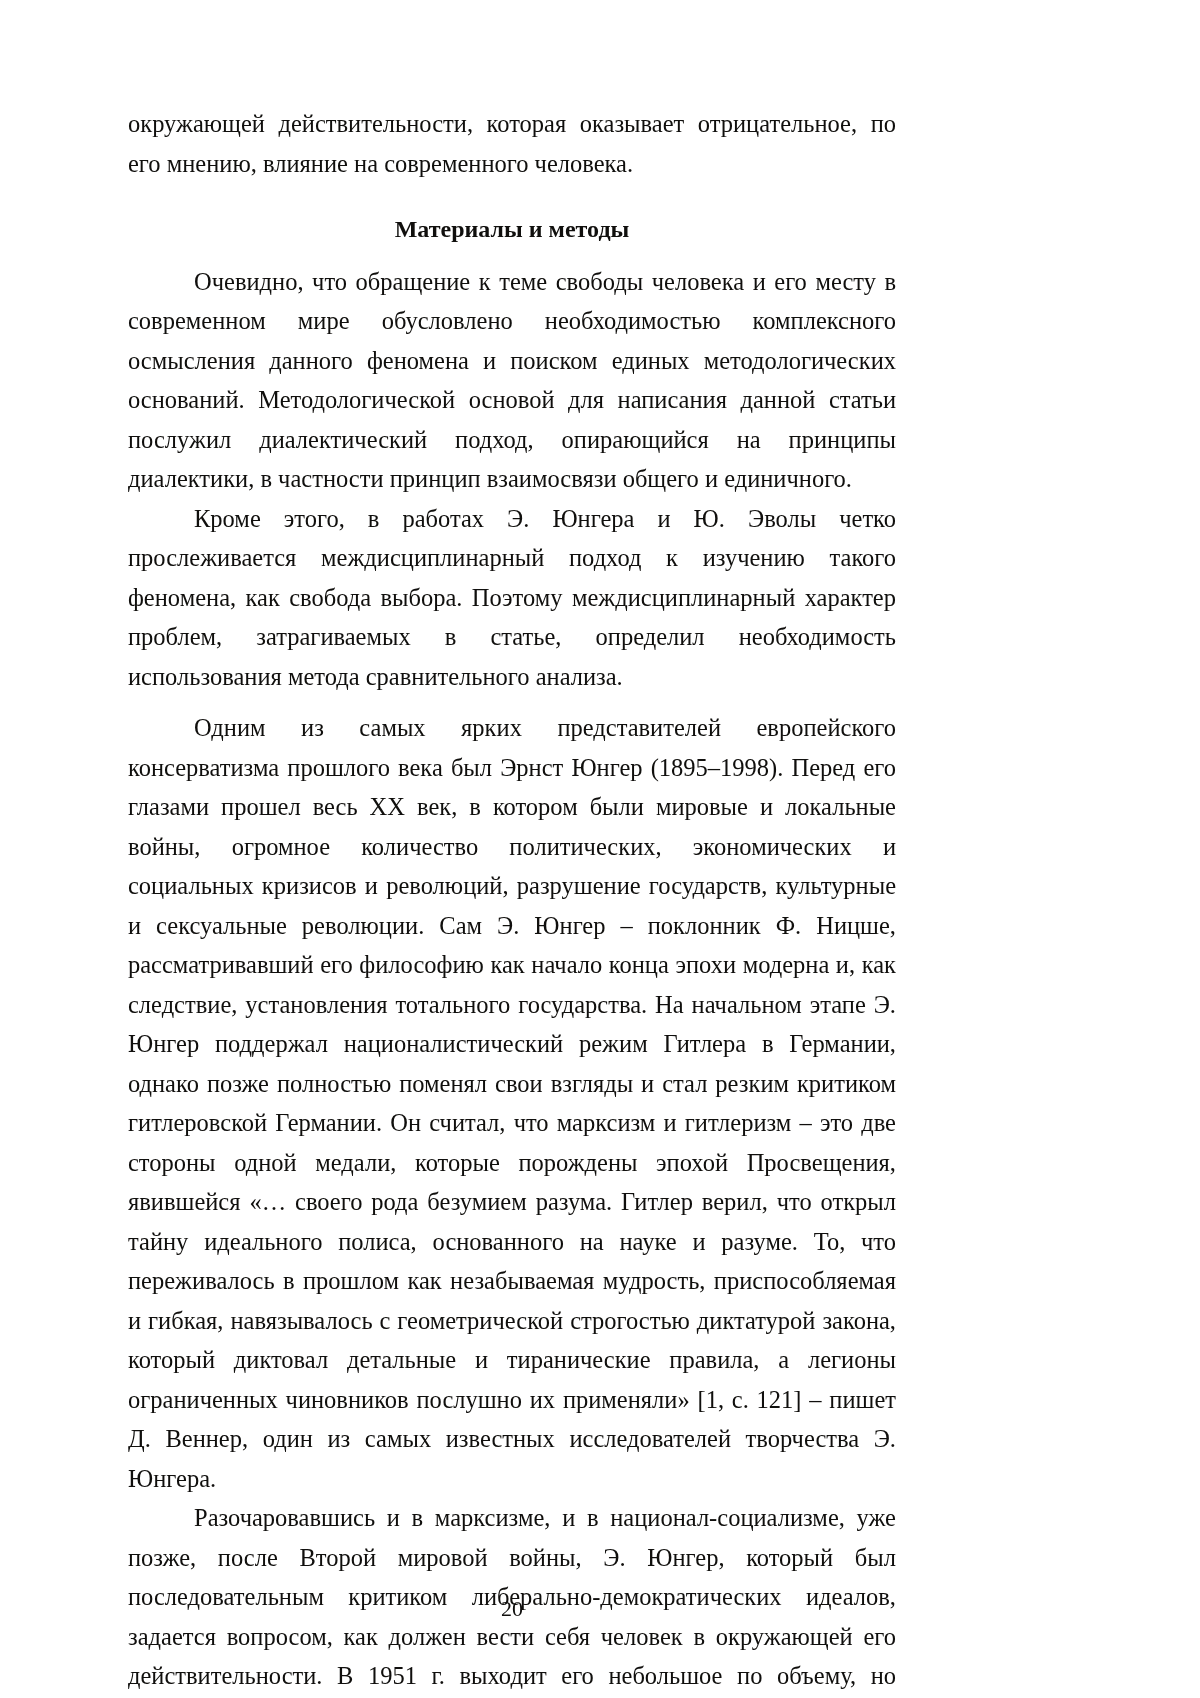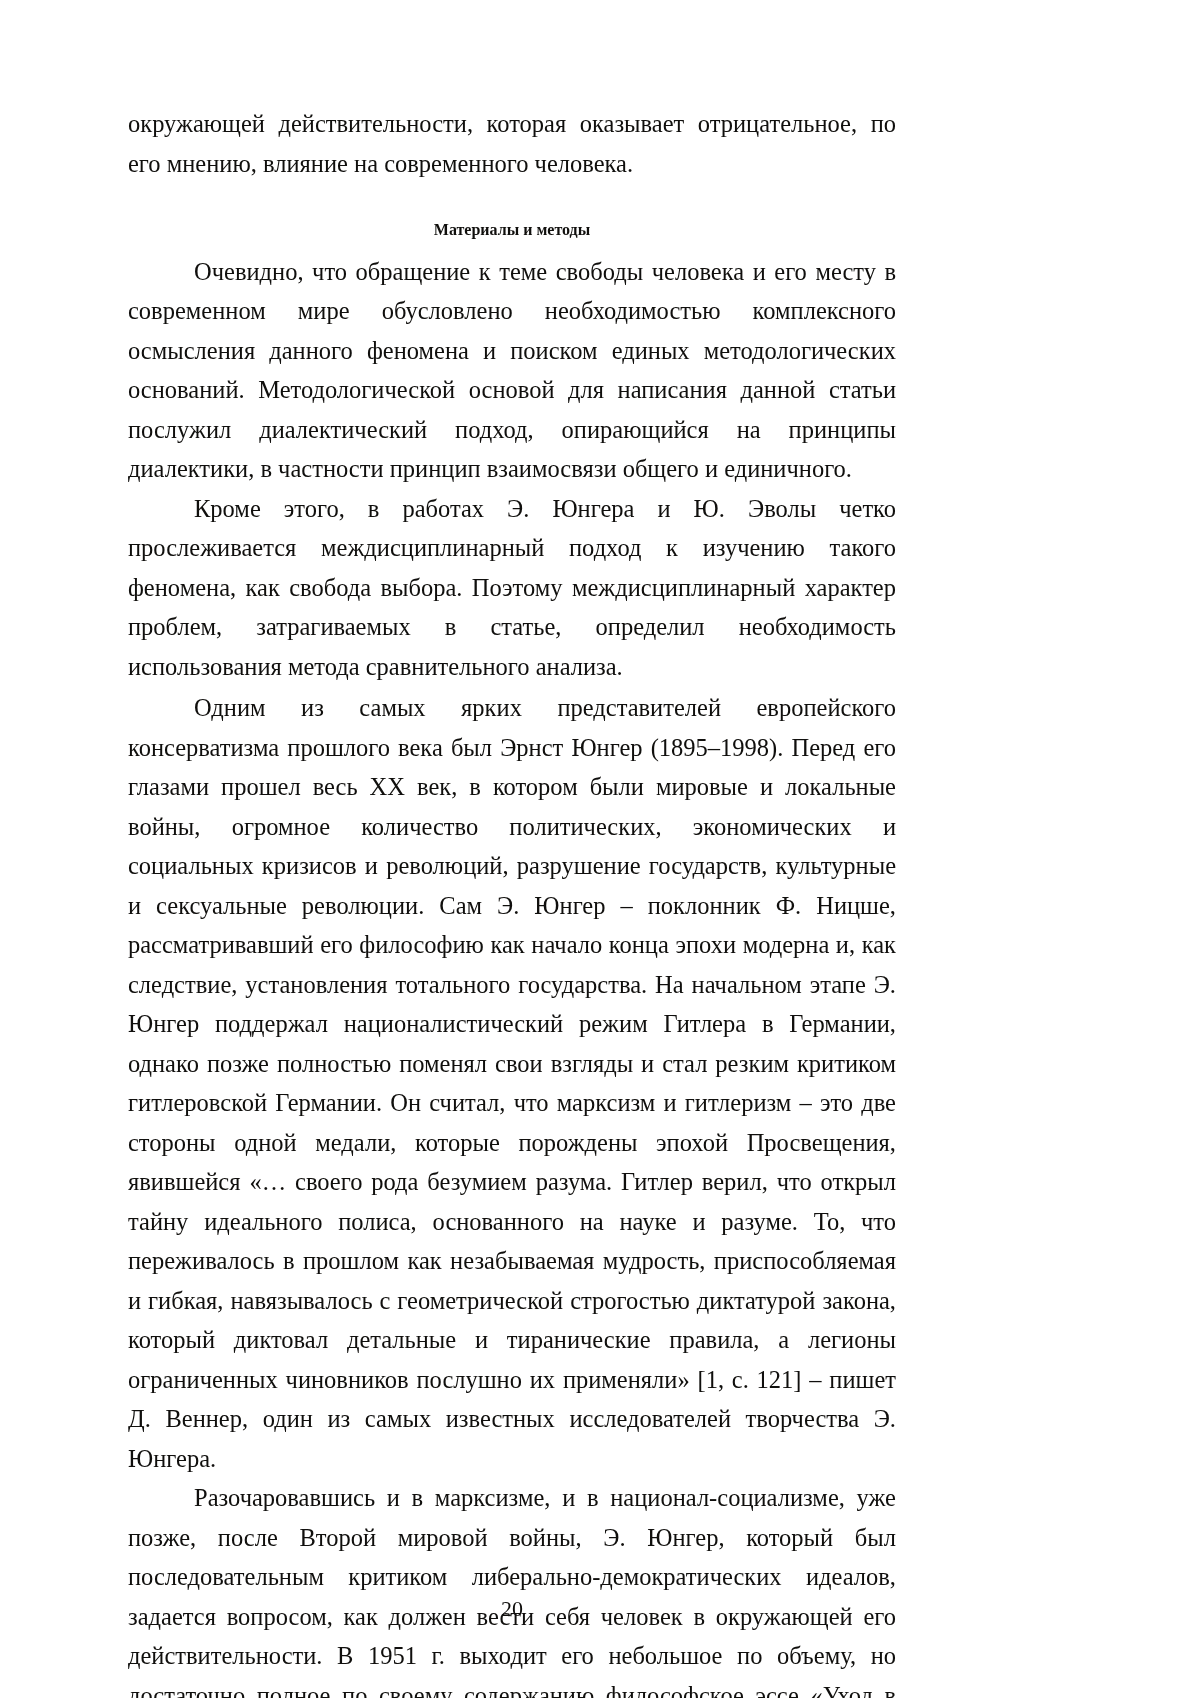--- a/index.html
+++ b/index.html
@@ -31,28 +31,28 @@
   }
   .para {
     margin: 0;
     text-indent: 66px;
   }
   .para.no-indent {
     text-indent: 0;
   }
   .heading {
     margin: 0;
-    font-size: 16px;
+    font-size: 24px;
     line-height: 39.5px;
     font-weight: bold;
     text-align: center;
     text-indent: 0;
   }
   .gap-before-heading { margin-top: 27px; }
-  .gap-after-heading  { margin-top: 2px; }
+  .gap-after-heading  { margin-top: 12px; }
   .page-number {
     position: absolute;
     left: 0;
     right: 0;
     bottom: 76px;
     text-align: center;
     font-size: 22px;
     line-height: 26px;
     font-family: "Liberation Serif", "DejaVu Serif", serif;
     margin-top: 28px;

